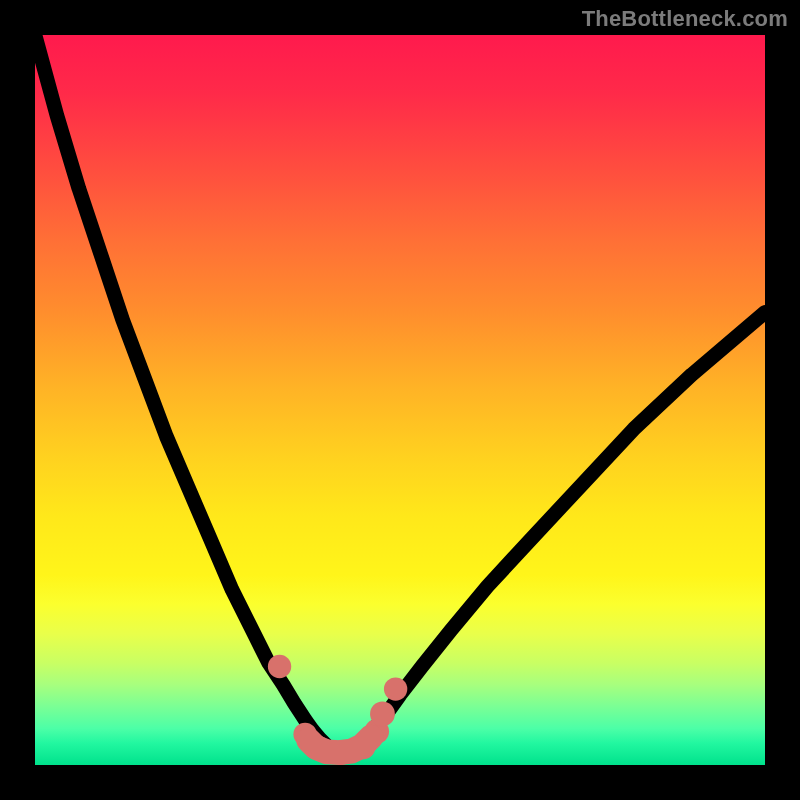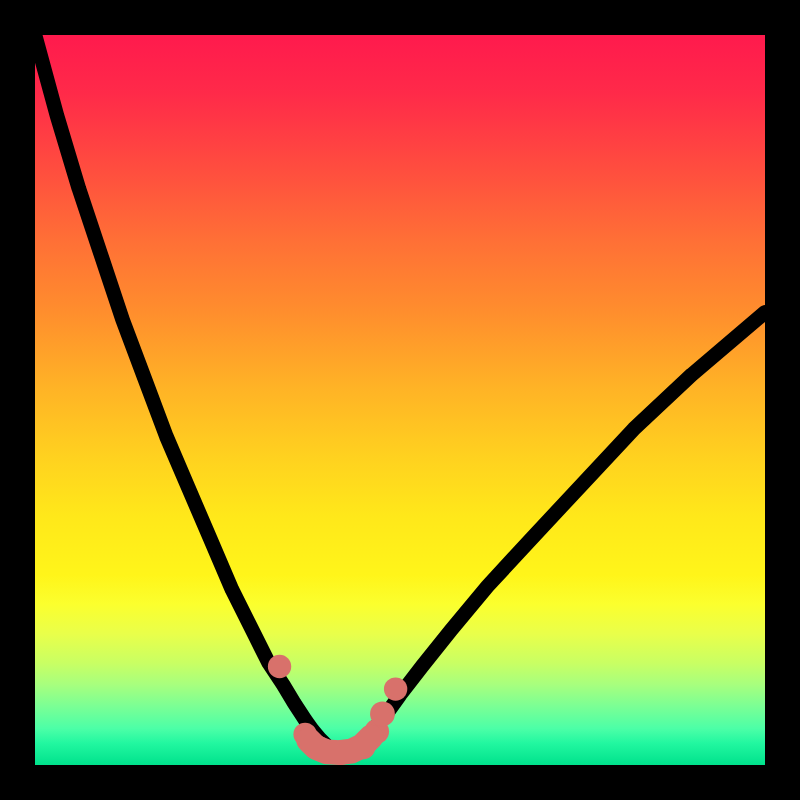--- a/index.html
+++ b/index.html
@@ -64,20 +64,21 @@
     font-size: 22px;
     font-weight: 600;
     color: #7b7b7b;
     letter-spacing: 0.2px;
   }
 </style>
 </head>
 <body>
 
 <div class="frame">
+  <div class="watermark">TheBottleneck.com</div>
   <div class="plot-area">
     <div class="gradient-bg"></div>
     <svg class="curve-svg" viewBox="0 0 730 730">
       <g id="svg-layer">
           <path d="M0.00 0.00 L21.90 80.30 L43.80 153.30 L65.70 219.00 L87.60 284.70 L109.50 343.10 L131.40 401.50 L153.30 452.60 L175.20 503.70 L197.10 554.80 L219.00 598.60 L233.60 627.80 L248.20 649.70 L259.15 667.95 L270.10 684.74 L277.40 694.96 L284.70 703.72 L292.00 711.02 L299.30 715.40 L306.60 717.59" fill="none" stroke="#000000" stroke-width="14.60" stroke-linecap="round" stroke-linejoin="round"></path>
           <path d="M306.60 717.59 L313.90 715.40 L321.20 711.02 L328.50 703.72 L339.45 693.50 L350.40 680.36 L365.00 659.92 L386.90 631.45 L416.10 594.95 L452.60 551.15 L496.40 503.70 L547.50 448.95 L598.60 394.20 L657.00 339.45 L730.00 277.40" fill="none" stroke="#000000" stroke-width="14.60" stroke-linecap="round" stroke-linejoin="round"></path>
           <circle cx="244.55" cy="631.45" r="11.68" fill="#d8716b"></circle>
           <circle cx="270.10" cy="699.34" r="11.68" fill="#d8716b"></circle>
           <circle cx="283.24" cy="712.48" r="11.68" fill="#d8716b"></circle>
           <circle cx="306.60" cy="718.32" r="11.68" fill="#d8716b"></circle>

